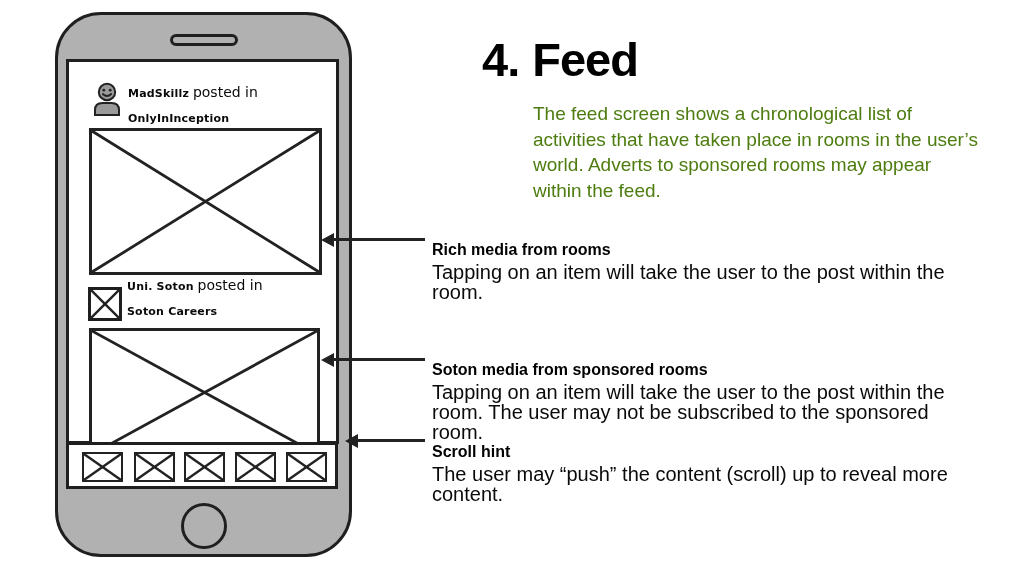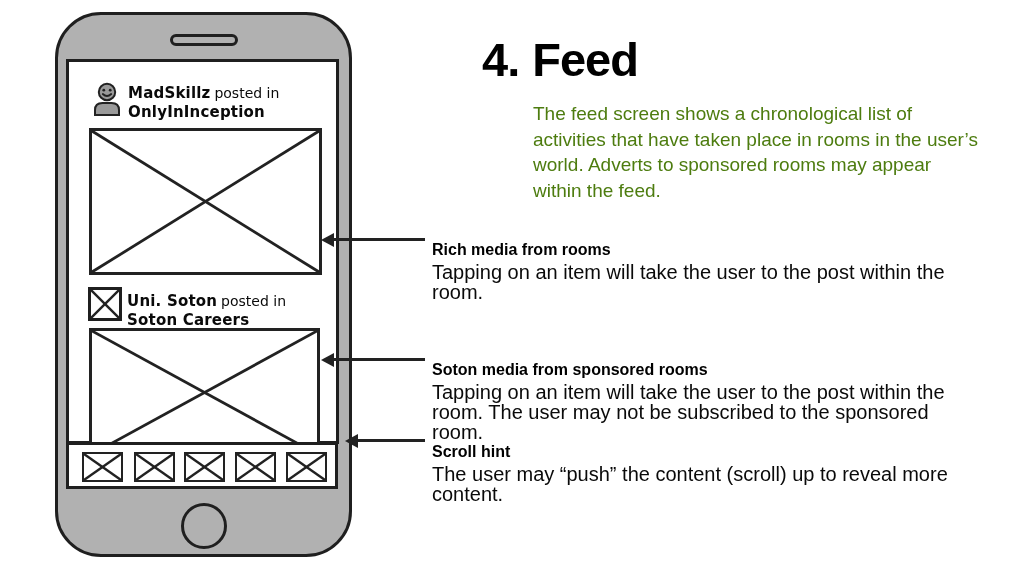--- a/index.html
+++ b/index.html
@@ -17,23 +17,23 @@
     position:absolute;left:170px;top:34px;width:68px;height:12px;
     background:#b1b1b1;border:3px solid #1f1f1f;border-radius:8px;box-sizing:border-box;
   }
   .screen{
     position:absolute;left:66px;top:59px;width:273px;height:385px;
     background:#fff;border:3px solid #1f1f1f;box-sizing:border-box;z-index:1;
   }
   .post-header{position:absolute;z-index:1;}
   .post-text{position:absolute;left:128px;z-index:1;}
   .line1{font-size:14px;white-space:nowrap;}
-  .marker{font-weight:800;font-size:15px;letter-spacing:.2px;font-family:"DejaVu Sans",sans-serif;}
+  .marker{font-weight:800;font-size:11px;letter-spacing:.2px;font-family:"DejaVu Sans",sans-serif;}
   .hand{font-size:14px;font-family:"DejaVu Sans",sans-serif;}
-  .room-line{margin-top:1px;}
+  .room-line{margin-top:9px;}
   .media-box{
     position:absolute;background:#fff;border:3px solid #222;box-sizing:border-box;z-index:1;
   }
   .media-box svg,.thumb svg,.xbox svg{position:absolute;left:0;top:0;width:100%;height:100%;}
   .xline{stroke:#222;stroke-width:2.8;vector-effect:non-scaling-stroke;}
   .xline-thin{stroke:#222;stroke-width:2.4;vector-effect:non-scaling-stroke;}
   .xbox{
     position:absolute;left:88px;top:287px;width:34px;height:34px;
     background:#fff;border:3px solid #1f1f1f;box-sizing:border-box;z-index:1;
   }
@@ -104,21 +104,21 @@
       <line class="xline" x1="100" y1="0" x2="0" y2="100"></line>
     </svg>
   </div>
 
   <div class="xbox">
     <svg viewBox="0 0 100 100" preserveAspectRatio="none">
       <line class="xline-thin" x1="0" y1="0" x2="100" y2="100"></line>
       <line class="xline-thin" x1="100" y1="0" x2="0" y2="100"></line>
     </svg>
   </div>
-  <div class="post-text" style="top:292px;left:127px;">
+  <div class="post-text" style="top:277px;left:127px;">
     <div class="line1">
       <span class="marker">Uni. Soton</span>
       <span class="hand">posted in</span>
     </div>
     <div class="line1 room-line">
       <span class="marker">Soton Careers</span>
     </div>
   </div>
 
   <div class="media-box" style="left:89px;top:328px;width:231px;height:129px;">

